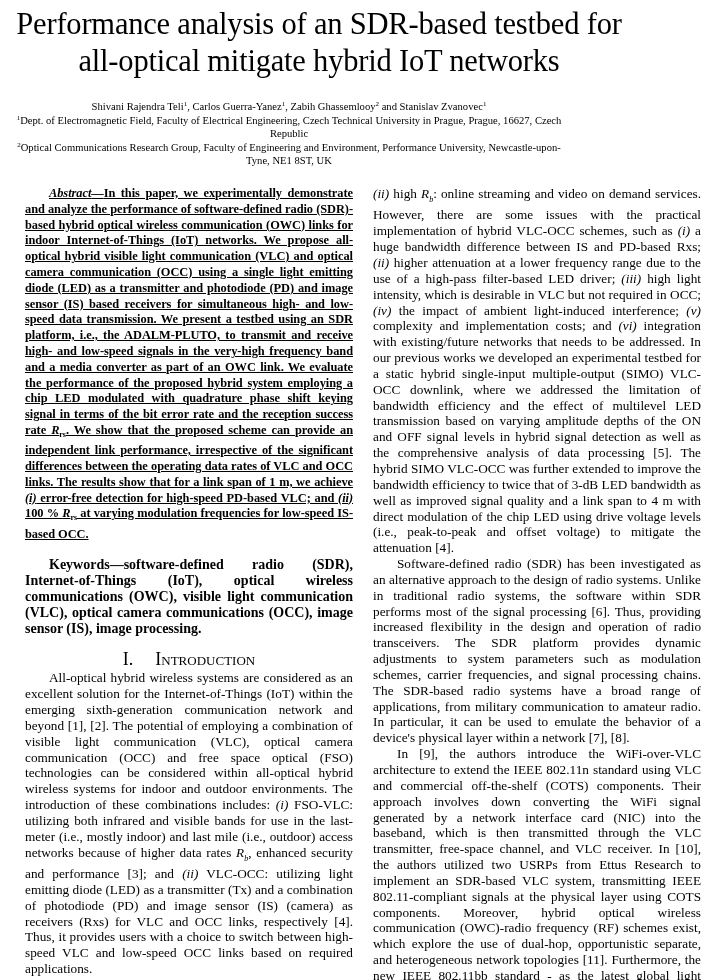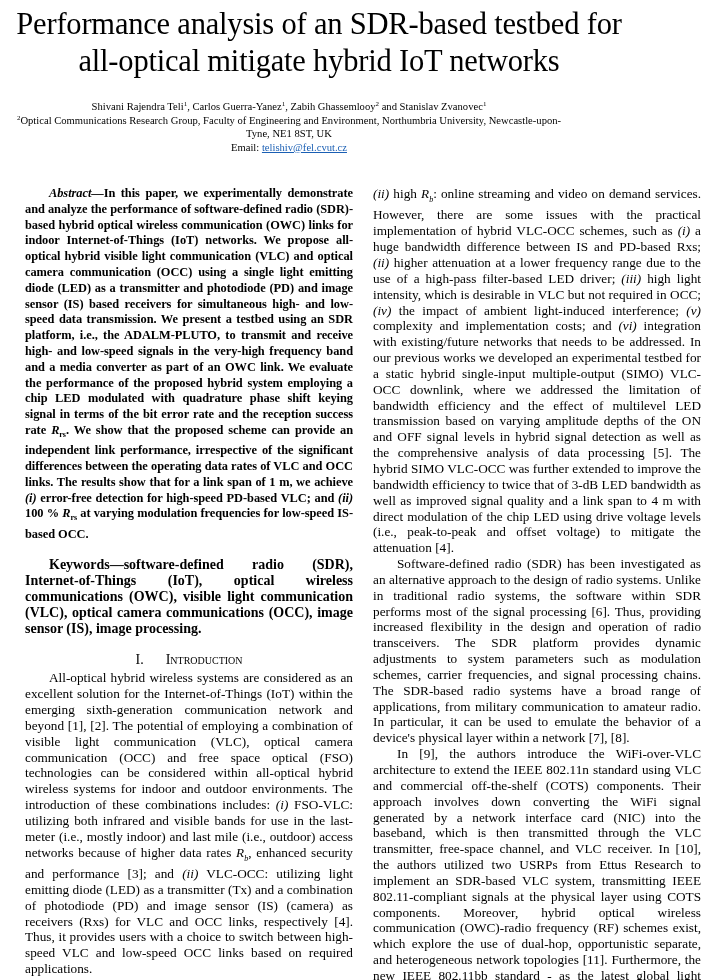--- a/index.html
+++ b/index.html
@@ -10,40 +10,40 @@
   .authors { position: absolute; left: 0; top: 100px; width: 578px; text-align: center;
              font-size: 10.6px; line-height: 13.6px; }
   .authors sup { font-size: 7px; vertical-align: 4px; line-height: 0; }
   .authors a { color: #1a5fb4; text-decoration: underline; }
   .col { position: absolute; top: 186px; width: 328px; font-size: 13.25px; line-height: 15.85px;
          text-align: justify; }
   .col.left { left: 25px; }
   .col.right { left: 373px; }
   .col p { margin: 0; }
   .indent { text-indent: 24px; }
-  .abstract { font-weight: bold; font-size: 12.4px; line-height: 15.8px; letter-spacing: -0.05px; }
+  .abstract { font-weight: bold; font-size: 12.4px; line-height: 15.8px; letter-spacing: -0.05px; text-decoration: underline; }
   .keywords { font-weight: bold; font-size: 14px; line-height: 15.8px; margin-top: 15px !important; }
-  .section { text-align: center; margin: 16px 0 2px 0 !important; font-size: 14px; }
+  .section { text-align: center; margin: 16px 0 2px 0 !important; font-size: 18px; }
   .section .sc { font-variant: small-caps; margin-left: 22px; }
   i { font-style: italic; }
 </style>
 </head>
 <body>
 
 <div class="title">
   <div>Performance analysis of an SDR-based testbed for</div>
   <div>all-optical mitigate hybrid IoT networks</div>
 </div>
 
 <div class="authors">
   <div>
     <span>Shivani Rajendra Teli</span><sup>1</sup><span>,  </span><span>Carlos Guerra-Yanez</span><sup>1</sup><span>, </span><span>Zabih Ghassemlooy</span><sup>2</sup><span> and </span><span>Stanislav Zvanovec</span><sup>1</sup>
   </div>
-  <div style="padding:0 8px;"><sup>2</sup><span>Optical Communications Research Group, Faculty of Engineering and Environment, Northumbria University, Newcastle-upon-Tyne, NE1 8ST, UK</span></div>
-  <div><span>Email: </span><a>telishiv@fel.cvut.cz</a></div>
+  <div><sup>1</sup><span>Dept. of Electromagnetic Field, Faculty of Electrical Engineering, Czech Technical University in Prague, Prague, 16627, Czech Republic</span></div>
+  <div style="padding:0 8px;"><sup>2</sup><span>Optical Communications Research Group, Faculty of Engineering and Environment, Performance University, Newcastle-upon-Tyne, NE1 8ST, UK</span></div>
 </div>
 
 <div class="col left">
   <p class="abstract indent"><i style="font-weight:bold">Abstract</i><span>—</span><span>In this paper, we experimentally demonstrate and analyze the performance of software-defined radio (SDR)-based hybrid optical wireless communication (OWC) links for indoor Internet-of-Things (IoT) networks. We propose all-optical hybrid visible light communication (VLC) and optical camera communication (OCC) using a single light emitting diode (LED) as a transmitter and photodiode (PD) and image sensor (IS) based receivers for simultaneous high- and low-speed data transmission. We present a testbed using an SDR platform, i.e., the ADALM-PLUTO, to transmit and receive high- and low-speed signals in the very-high frequency band and a media converter as part of an OWC link. We evaluate the performance of the proposed hybrid system employing a chip LED modulated with quadrature phase shift keying signal in terms of the bit error rate and the reception success rate </span><i>R</i><sub style="font-size:8px">rs</sub><span>. We show that the proposed scheme can provide an independent link performance, irrespective of the significant differences between the operating data rates of VLC and OCC links. The results show that for a link span of 1 m, we achieve </span><i>(i)</i><span> error-free detection for high-speed PD-based VLC; and </span><i>(ii)</i><span> 100 % </span><i>R</i><sub style="font-size:8px">rs</sub><span> at varying modulation frequencies for low-speed IS-based OCC.</span></p>
 
   <p class="keywords indent">Keywords—software-defined radio (SDR), Internet-of-Things (IoT), optical wireless communications (OWC), visible light communication (VLC), optical camera communications (OCC), image sensor (IS), image processing.</p>
 
   <p class="section"><span>I.</span><span class="sc">Introduction</span></p>
 
   <p class="indent"><span>All-optical hybrid wireless systems are considered as an excellent solution for the Internet-of-Things (IoT) within the emerging sixth-generation communication network and beyond [1], [2]. The potential of employing a combination of visible light communication (VLC), optical camera communication (OCC) and free space optical (FSO) technologies can be considered within all-optical hybrid wireless systems for indoor and outdoor environments. The introduction of these combinations includes: </span><i>(i)</i><span> FSO-VLC: utilizing both infrared and visible bands for use in the last-meter (i.e., mostly indoor) and last mile (i.e., outdoor) access networks because of higher data rates </span><i>R</i><sub style="font-size:8px;font-style:italic">b</sub><span>, enhanced security and performance [3]; and </span><i>(ii)</i><span> VLC-OCC: utilizing light emitting diode (LED) as a transmitter (Tx) and a combination of photodiode (PD) and image sensor (IS) (camera) as receivers (Rxs) for VLC and OCC links, respectively [4]. Thus, it provides users with a choice to switch between high-speed VLC and low-speed OCC links based on required applications.</span></p>

